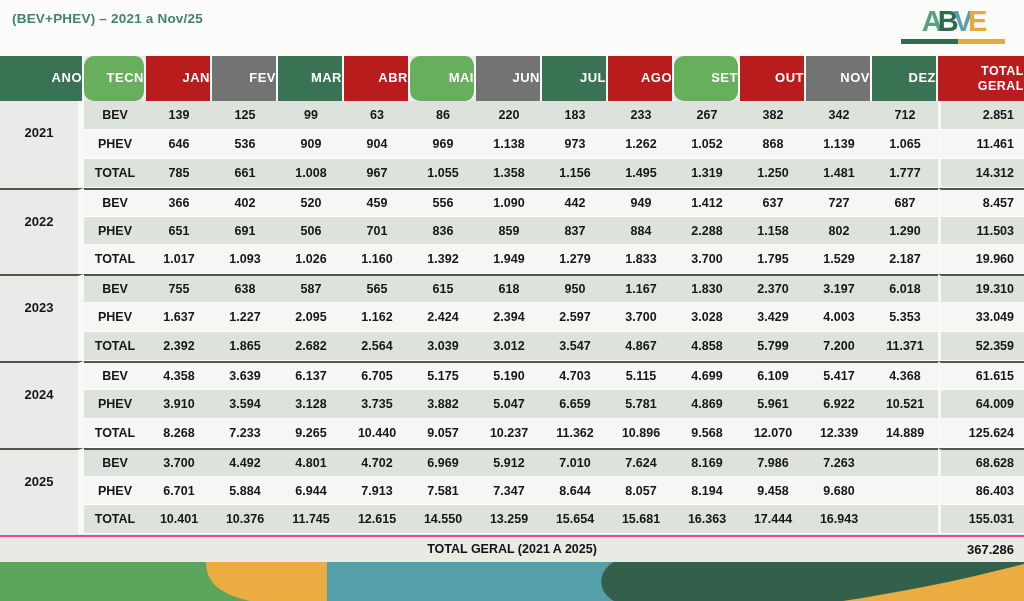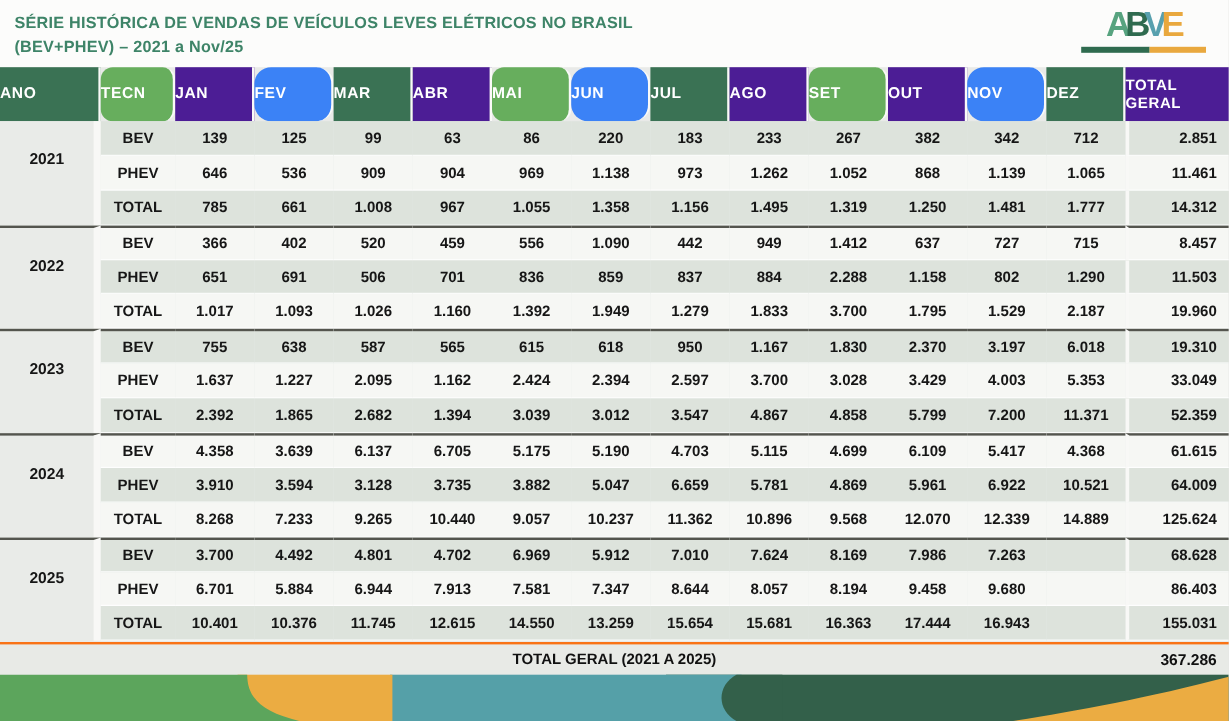--- a/index.html
+++ b/index.html
@@ -25,61 +25,60 @@
   .logo-bar .seg1{ background:#2F6B4F; width:55%; height:100%; }
   .logo-bar .seg2{ background:#E9A83E; width:45%; height:100%; }
   
   table.sales{
     position:absolute; top:56px; left:0;
     width:1024px; border-collapse:separate; border-spacing:0; table-layout:fixed;
   }
   col.c-ano{ width:84px; } col.c-tecn{ width:62px; } col.c-m{ width:66px; } col.c-tot{ width:86px; }
   th{
     height:45px; color:#FFFFFF; font-weight:bold; font-size:13px; letter-spacing:.5px;
-    text-align:left; vertical-align:middle; border-right:2px solid #FAFAF8; line-height:1.15;
+    text-align:right; vertical-align:middle; border-right:2px solid #FAFAF8; line-height:1.15;
   }
   th:last-child{ border-right:none; font-size:12.5px; }
   th.dark{ background:#3A7254; } th.green{ background:#67AE5D;border-radius:10px; }
-  th.orange{ background:#4c1d95; } th.teal{ background:#3b82f6;border-radius:14px; }
+  th.orange{ background:#b91c1c; } th.teal{ background:#737373; }
   td{
     height:28.9px; font-size:12.5px; color:#161616; text-align:center; vertical-align:middle;
     border-bottom:1px solid rgba(255,255,255,.85);
   }
   td.ano{
     background:#E9EBE8; font-weight:bold; font-size:13px; vertical-align:top;
     padding-top:24px; border-right:6px solid #F8F8F6; border-bottom:none;
   }
   td.tech{ font-weight:bold; }
   td.val{ font-weight:600; }
   td.rtotal{ font-weight:bold; text-align:right; padding-right:10px; border-left:3px solid #F8F8F6; }
   td.stripe{ background:#DDE3DC; }
   td.plain{ background:#F6F7F4; }
   td.block-top, td.ano.block-top{ border-top:2px solid #54554E; }
   
   .grand-row{
     position:absolute; top:535px; left:0; width:1024px; height:27px;
-    background:#E8EAE6; border-top:2px solid #f97316;
+    background:#E8EAE6; border-top:2px solid #ec4899;
   }
   .grand-label{
     position:absolute; left:0; width:1024px; text-align:center; top:5px;
     font-weight:bold; font-size:12.5px; color:#111;
   }
   .grand-value{
     position:absolute; right:10px; top:5px; font-weight:bold; font-size:13px; color:#111;
   }
   
   .footer-deco{ position:absolute; left:0; bottom:0; width:1024px; height:39px; display:block; }
 </style>
 </head>
 <body>
 
 <div class="stage">
 
   <div class="title-bar">
-    <div class="title-line">SÉRIE HISTÓRICA DE VENDAS DE VEÍCULOS LEVES ELÉTRICOS NO BRASIL</div>
     <div class="title-line">(BEV+PHEV) – 2021 a Nov/25</div>
   </div>
 
   <div class="logo">
     <div class="logo-letters"><span class="l-a">A</span><span class="l-b">B</span><span class="l-v">V</span><span class="l-e">E</span>
     </div>
     <div class="logo-bar">
       <div class="seg1"></div>
       <div class="seg2"></div>
     </div>
@@ -179,21 +178,21 @@
           <td class="val plain block-top">402</td>
           <td class="val plain block-top">520</td>
           <td class="val plain block-top">459</td>
           <td class="val plain block-top">556</td>
           <td class="val plain block-top">1.090</td>
           <td class="val plain block-top">442</td>
           <td class="val plain block-top">949</td>
           <td class="val plain block-top">1.412</td>
           <td class="val plain block-top">637</td>
           <td class="val plain block-top">727</td>
-          <td class="val plain block-top">715</td>
+          <td class="val plain block-top">687</td>
           <td class="rtotal plain block-top">8.457</td>
         </tr>
         <tr>
           <td class="tech stripe">PHEV</td>
           <td class="val stripe">651</td>
           <td class="val stripe">691</td>
           <td class="val stripe">506</td>
           <td class="val stripe">701</td>
           <td class="val stripe">836</td>
           <td class="val stripe">859</td>
@@ -252,21 +251,21 @@
           <td class="val plain">3.429</td>
           <td class="val plain">4.003</td>
           <td class="val plain">5.353</td>
           <td class="rtotal plain">33.049</td>
         </tr>
         <tr>
           <td class="tech stripe">TOTAL</td>
           <td class="val stripe">2.392</td>
           <td class="val stripe">1.865</td>
           <td class="val stripe">2.682</td>
-          <td class="val stripe">1.394</td>
+          <td class="val stripe">2.564</td>
           <td class="val stripe">3.039</td>
           <td class="val stripe">3.012</td>
           <td class="val stripe">3.547</td>
           <td class="val stripe">4.867</td>
           <td class="val stripe">4.858</td>
           <td class="val stripe">5.799</td>
           <td class="val stripe">7.200</td>
           <td class="val stripe">11.371</td>
           <td class="rtotal stripe">52.359</td>
         </tr>

